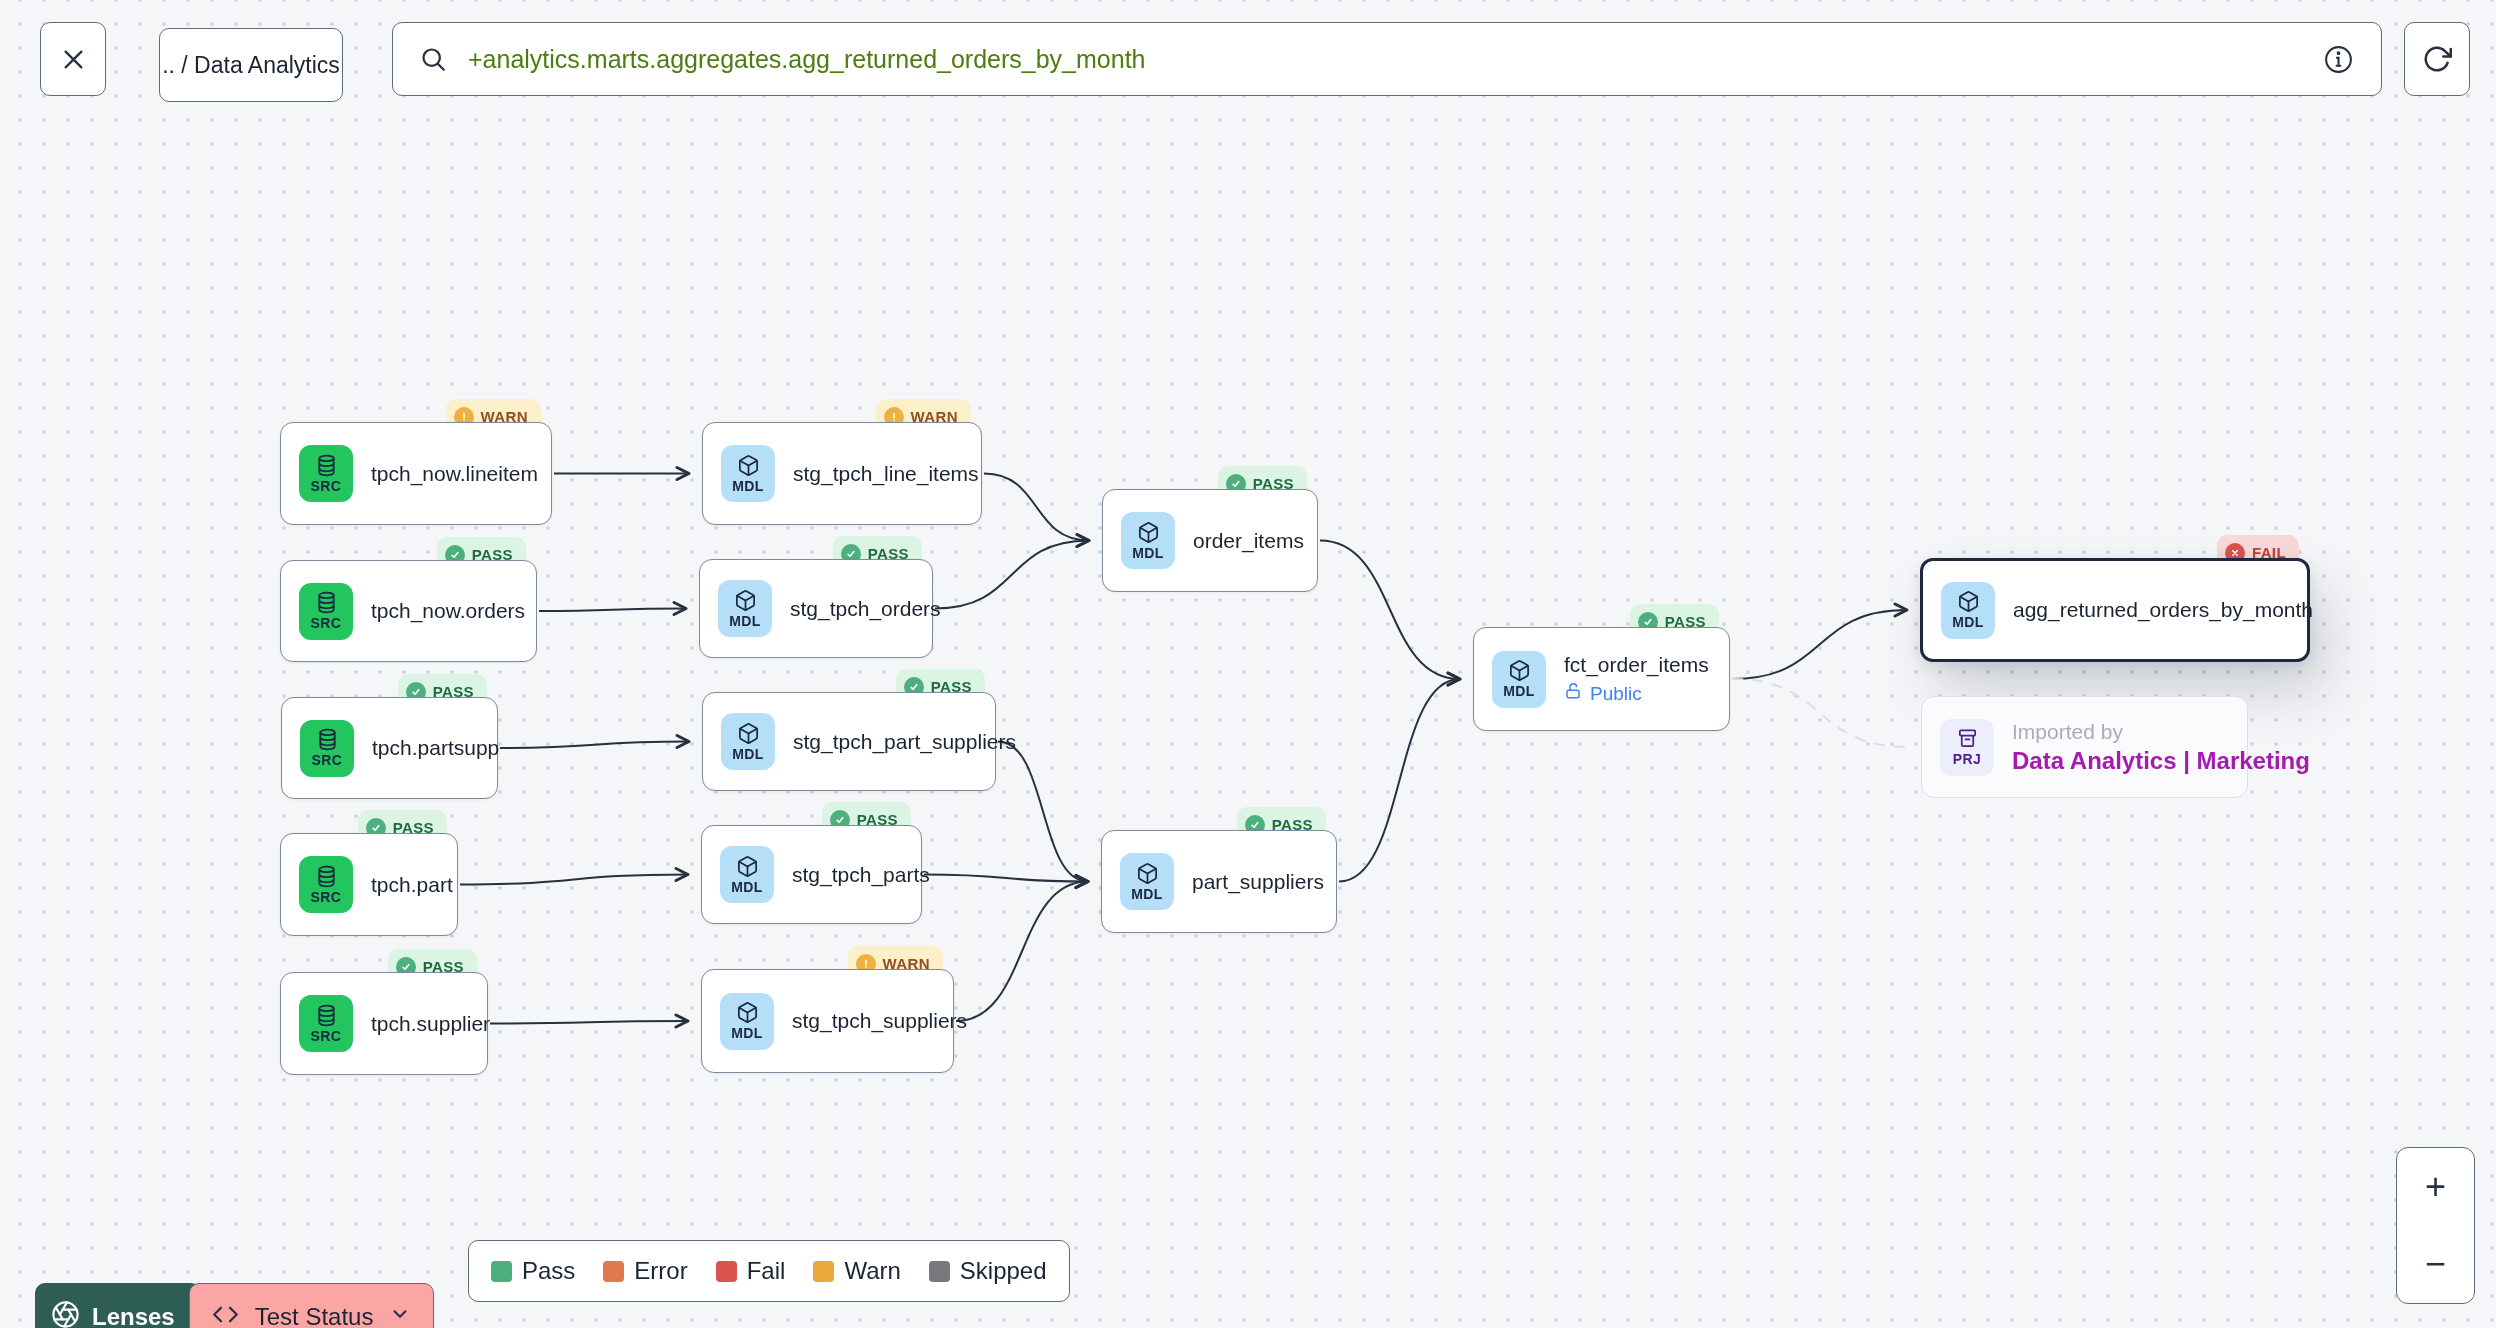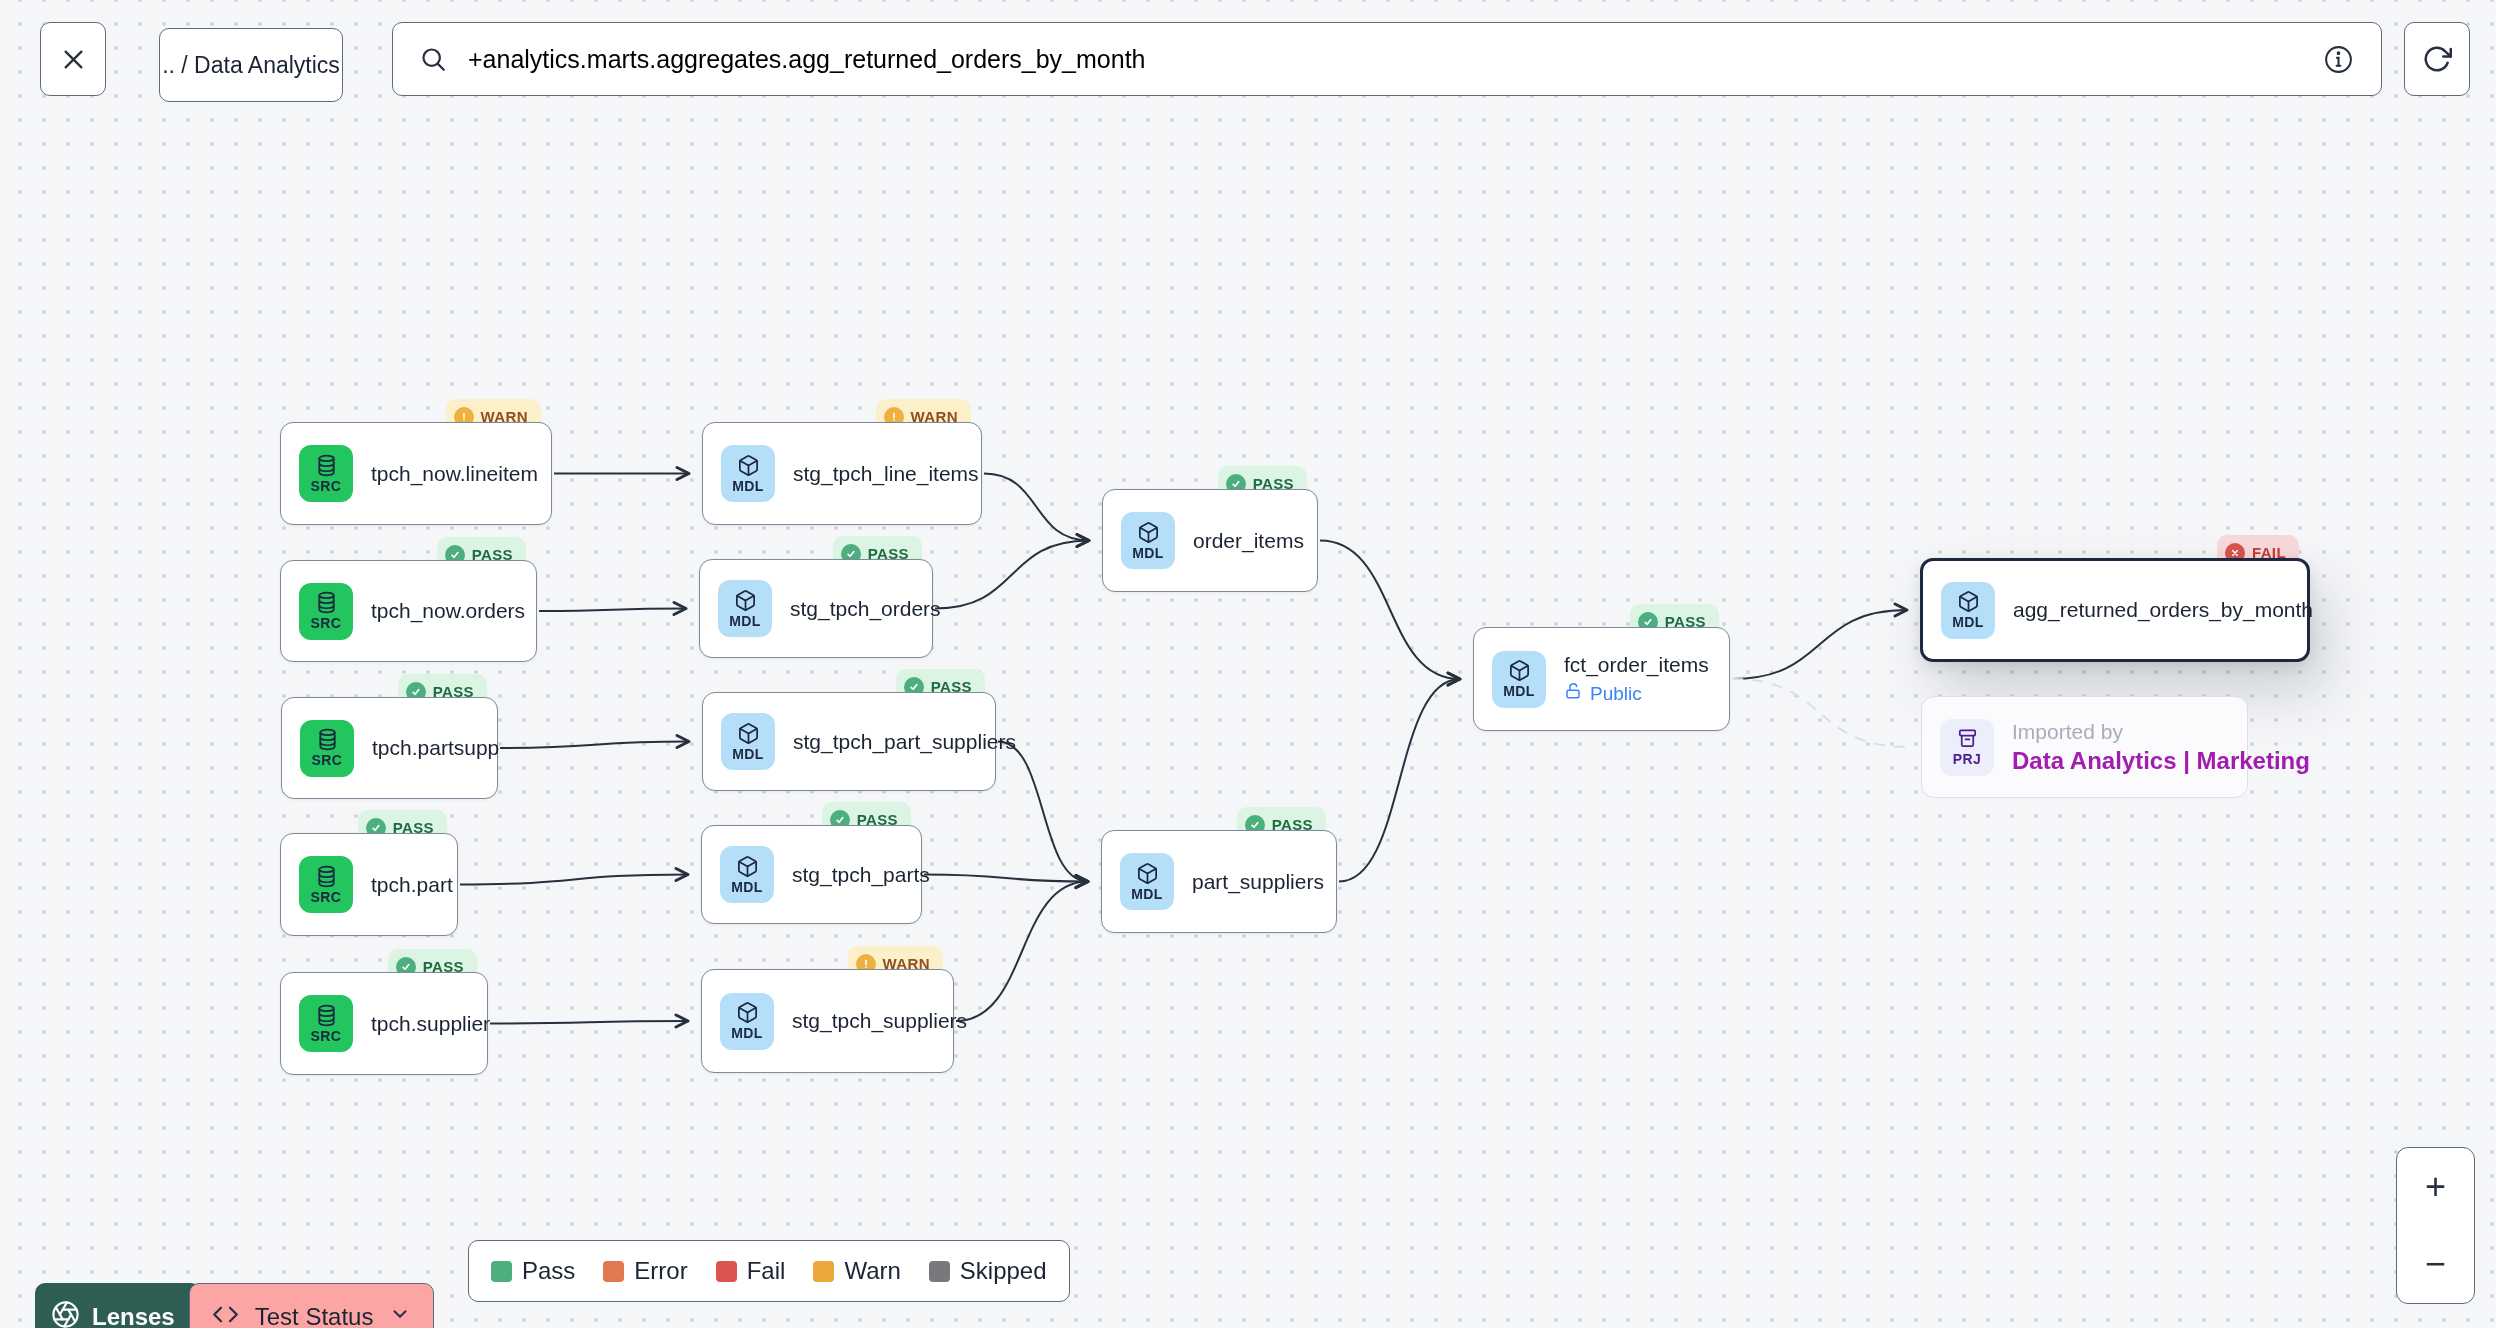--- a/index.html
+++ b/index.html
@@ -76,21 +76,21 @@
   .icon-btn { display: flex; align-items: center; justify-content: center; cursor: pointer; }
   .icon-btn svg, .tool-ico svg { display: block; stroke: #27303f; }
   #close-btn   { left: 40px;  top: 22px; width: 66px;  height: 74px; }
   #breadcrumb  { left: 159px; top: 28px; width: 184px; height: 74px;
                  display: flex; align-items: center; justify-content: center;
                  font-size: 23px; color: #1a2433; cursor: pointer; }
   #searchbar   { left: 392px; top: 22px; width: 1990px; height: 74px;
                  display: flex; align-items: center; gap: 20px; padding: 0 26px; }
   #searchbar input {
     flex: 1; border: none; outline: none; background: transparent;
-    font-family: inherit; font-size: 25px; color: #000000;
+    font-family: inherit; font-size: 25px; color: #4d7c0f;
   }
   #refresh-btn { left: 2404px; top: 22px; width: 66px; height: 74px; }
 
   
   #lens-group { position: absolute; left: 35px; top: 1237px; height: 68px; z-index: 10; display: flex; margin-top: 46px; }
   #lenses-btn {
     background: #2e5e53; color: #fff; border-radius: 10px;
     display: flex; align-items: center; gap: 12px; padding: 0 26px 0 16px;
     font-size: 24px; font-weight: 600; cursor: pointer;
   }

